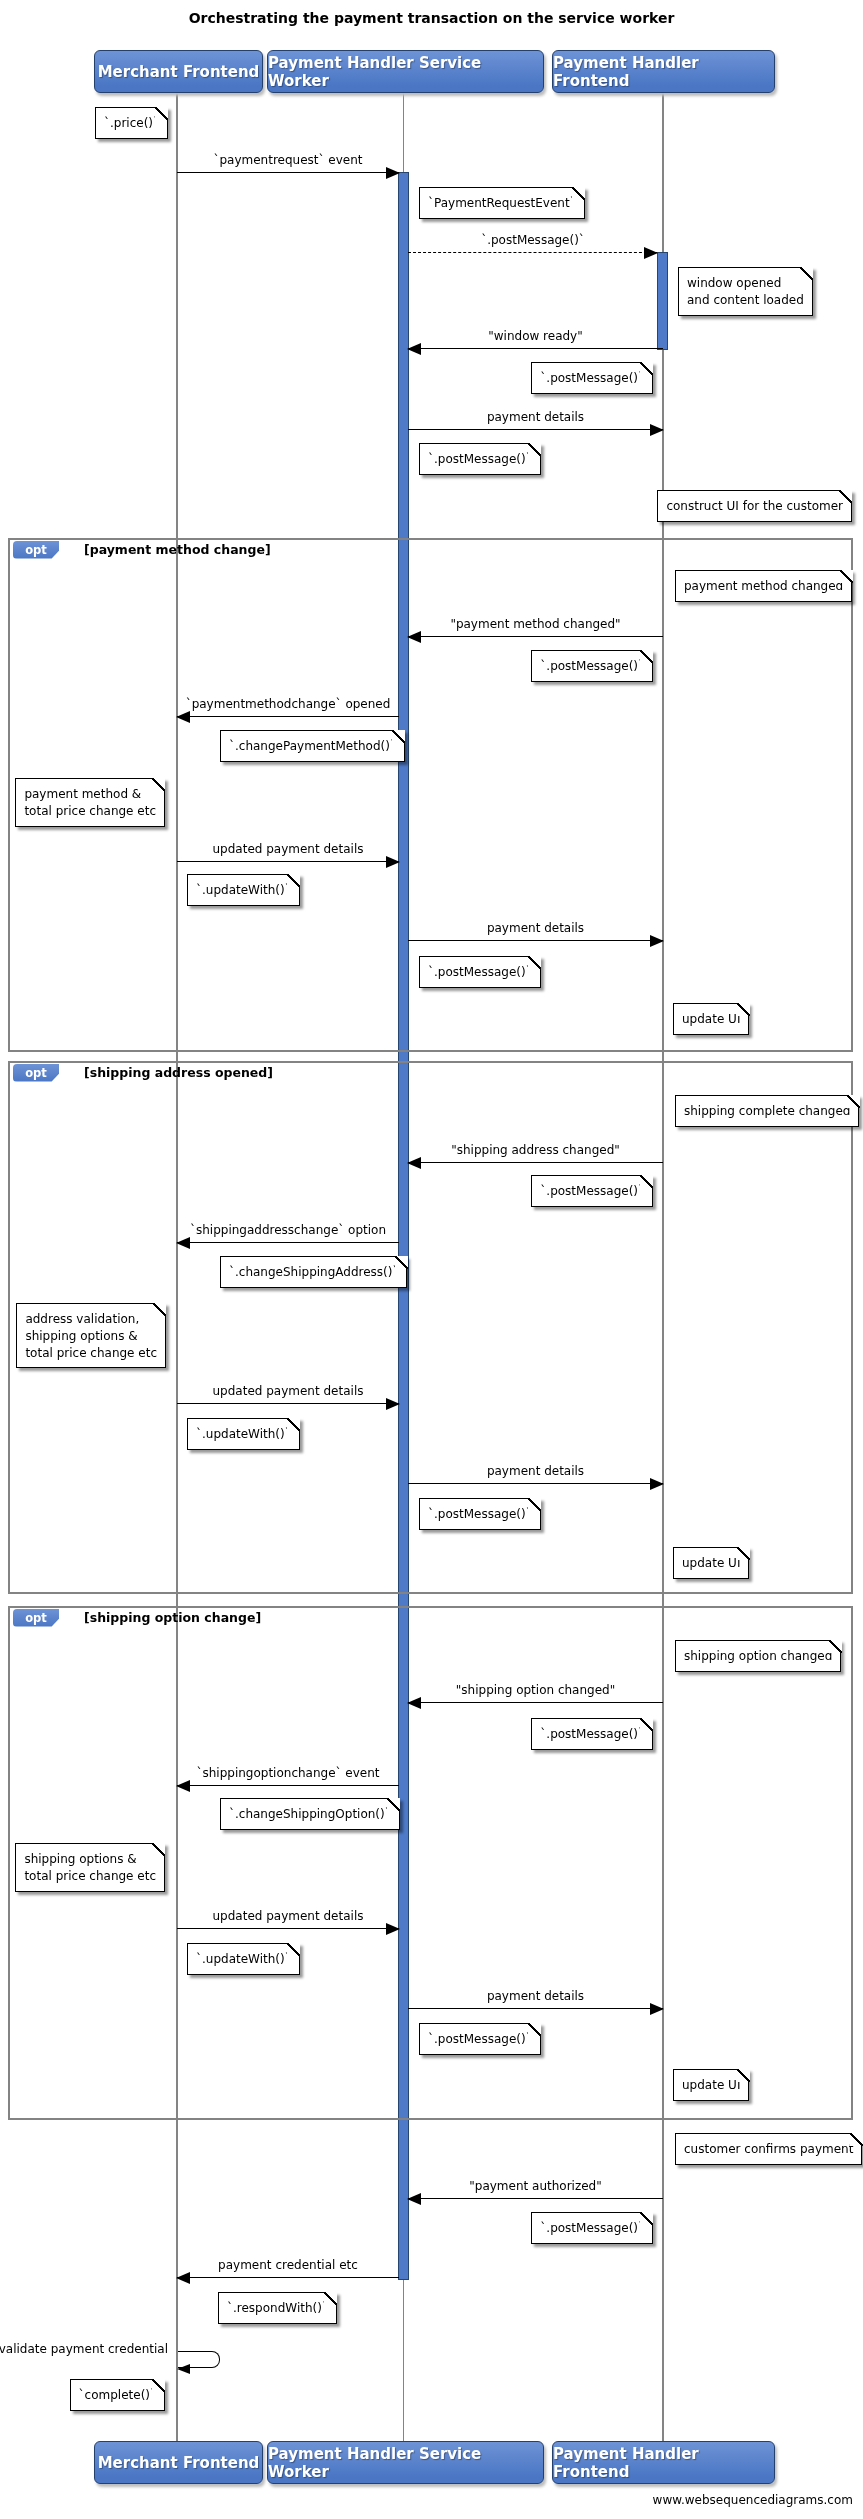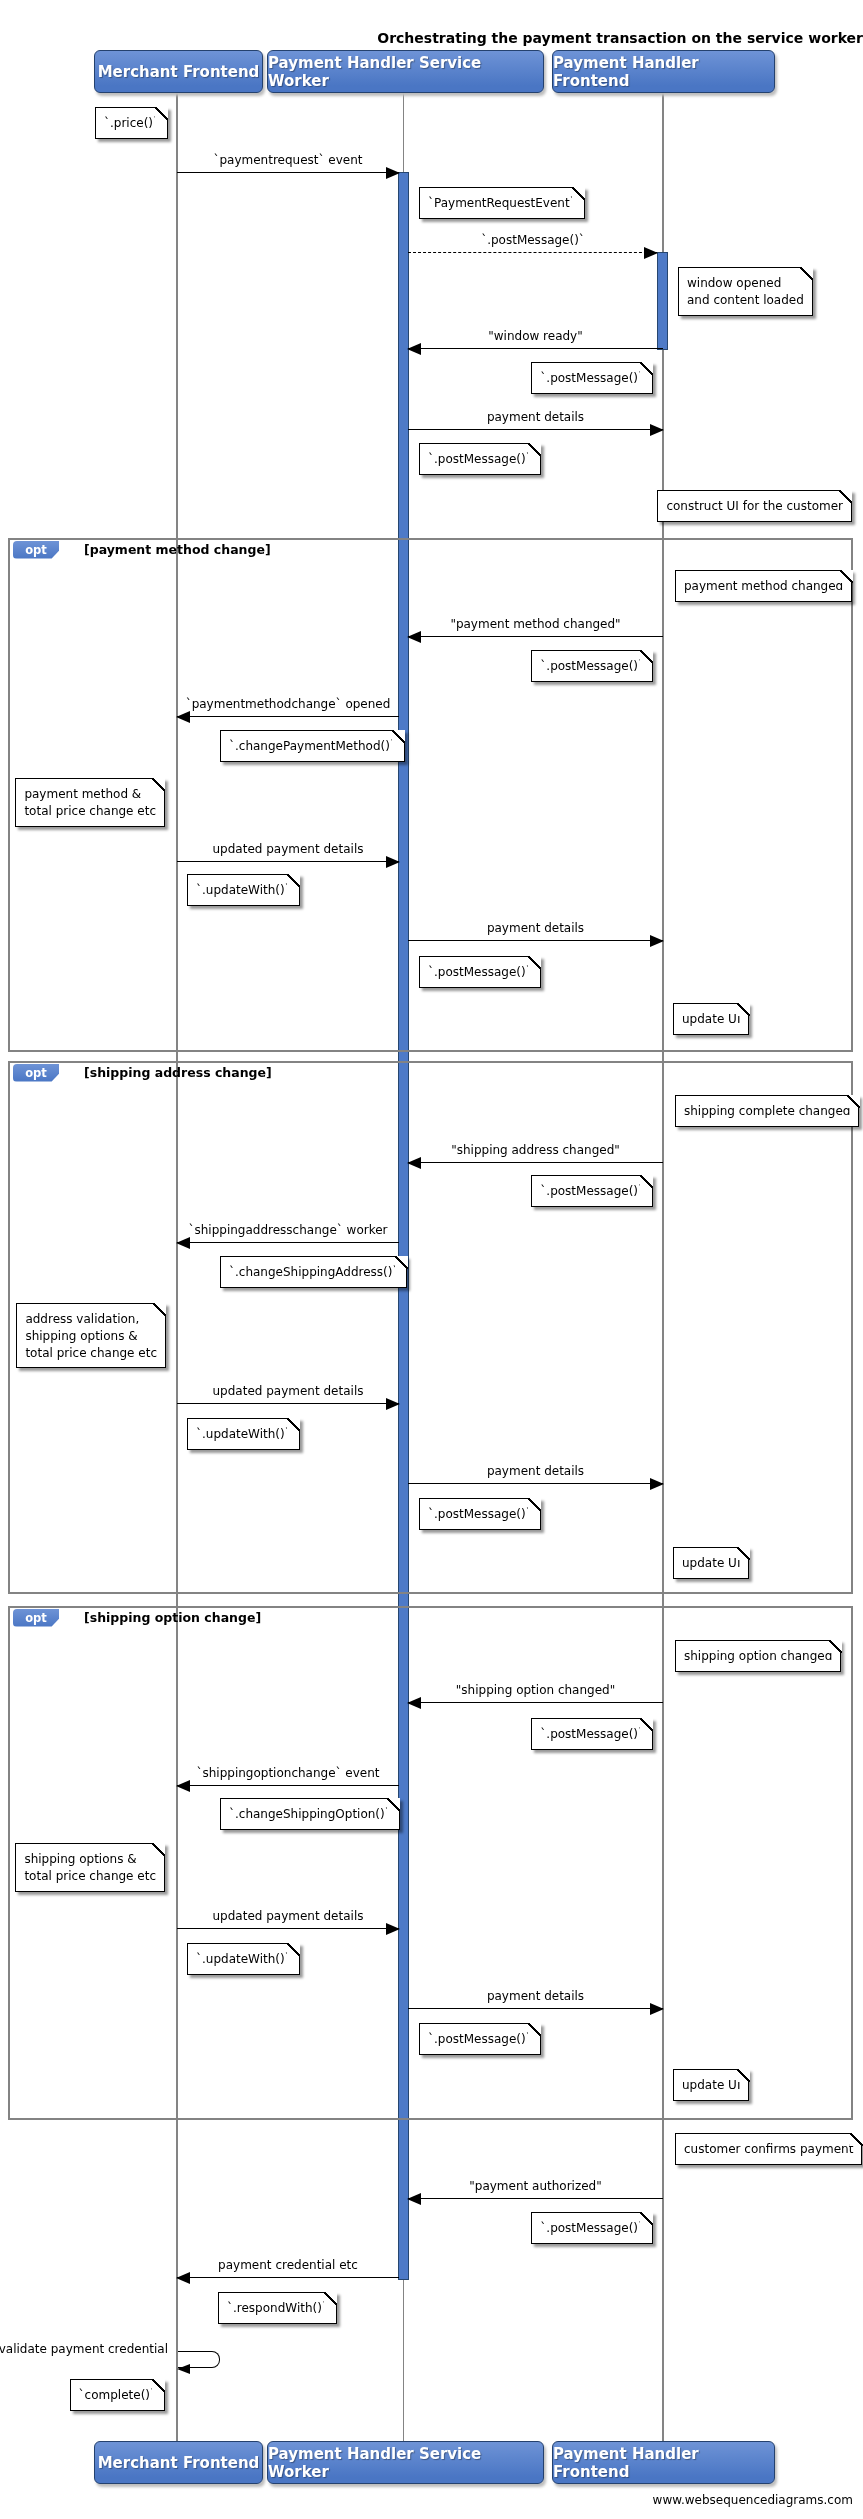--- a/index.html
+++ b/index.html
@@ -1,21 +1,21 @@
 <!DOCTYPE html>
 <html><head>
 <meta charset="utf-8">
 <style>
   html,body{margin:0;padding:0;background:#fff;}
   #diagram{
     position:relative;width:863px;height:2519px;background:#fff;overflow:hidden;
     font-family:"DejaVu Sans","Liberation Sans",sans-serif;color:#000;
   }
-  .title{position:absolute;left:0;right:0;top:10px;text-align:right;
-    font-size:14px;font-weight:bold;margin-top:20px;}
+  .title{position:absolute;left:0;right:0;top:10px;text-align:center;
+    font-size:14px;font-weight:bold;}
   .footer{position:absolute;right:10px;top:2493px;font-size:12px;}
 
   
   .lifeline{position:absolute;top:93px;height:2348px;width:1.6px;background:#848484;}
   .activation{position:absolute;width:9px;background:#4e7ac7;border:1px solid #26466f;}
 
   
   .actor{position:absolute;height:41px;border:1.5px solid #24416e;border-radius:6px;
     background:linear-gradient(180deg,#6e93d6 0%,#4a76c4 85%);
     color:#fff;font-weight:bold;font-size:15px;
@@ -68,21 +68,21 @@
 
   <div class="activation" style="left:398px;top:172px;height:2106px"></div>
   <div class="activation" style="left:657px;top:252px;height:96px"></div>
 
   <div class="frame" style="top:538px;height:510px">
     <div class="frame-tag">opt</div>
     <div class="frame-cond">[payment method change]</div>
   </div>
   <div class="frame" style="top:1061px;height:529px">
     <div class="frame-tag">opt</div>
-    <div class="frame-cond">[shipping address change]</div>
+    <div class="frame-cond">[shipping address opened]</div>
   </div>
   <div class="frame" style="top:1606px;height:510px">
     <div class="frame-tag">opt</div>
     <div class="frame-cond">[shipping option change]</div>
   </div>
 
   <div class="actor" style="left:94px;top:50px;width:167px">Merchant Frontend</div>
   <div class="actor" style="left:267px;top:50px;width:275px">Payment Handler Service Worker</div>
   <div class="actor" style="left:552px;top:50px;width:221px">Payment Handler Frontend</div>
 
@@ -110,21 +110,21 @@
 
   <div class="mlabel" style="left:177px;width:222px;top:842px">updated payment details</div>
   <div class="msg r" style="left:177px;width:222px;top:861px"></div>
 
   <div class="mlabel" style="left:408px;width:255px;top:921px">payment details</div>
   <div class="msg r" style="left:408px;width:255px;top:940px"></div>
 
   <div class="mlabel" style="left:408px;width:255px;top:1143px">"shipping address changed"</div>
   <div class="msg l" style="left:408px;width:255px;top:1162px"></div>
 
-  <div class="mlabel" style="left:177px;width:222px;top:1223px">`shippingaddresschange` worker</div>
+  <div class="mlabel" style="left:177px;width:222px;top:1223px">`shippingaddresschange` option</div>
   <div class="msg l" style="left:177px;width:222px;top:1242px"></div>
 
   <div class="mlabel" style="left:177px;width:222px;top:1384px">updated payment details</div>
   <div class="msg r" style="left:177px;width:222px;top:1403px"></div>
 
   <div class="mlabel" style="left:408px;width:255px;top:1464px">payment details</div>
   <div class="msg r" style="left:408px;width:255px;top:1483px"></div>
 
   <div class="mlabel" style="left:408px;width:255px;top:1683px">"shipping option changed"</div>
   <div class="msg l" style="left:408px;width:255px;top:1702px"></div>

